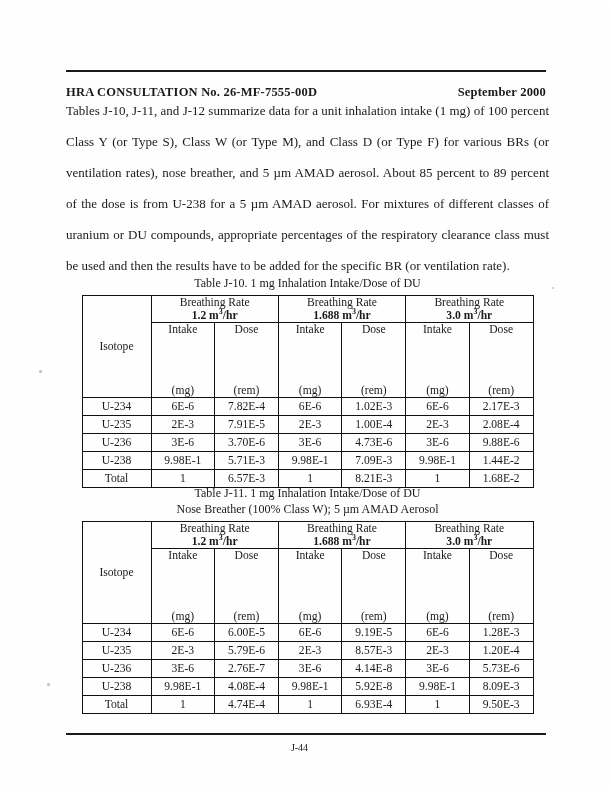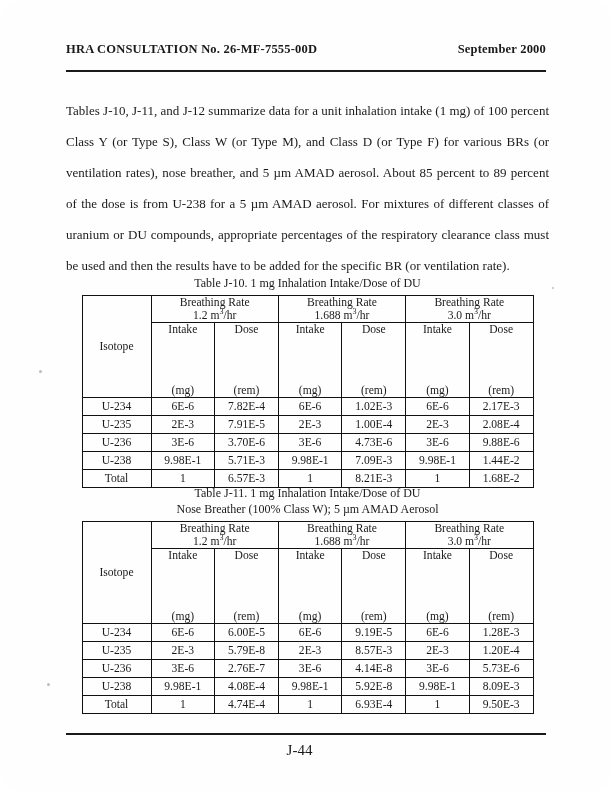--- a/index.html
+++ b/index.html
@@ -34,20 +34,21 @@
     align-items: baseline;
     font-weight: bold;
     font-size: 12.5px;
     letter-spacing: 0.2px;
   }
   .header .title {
     font-family: "Liberation Serif", serif;
   }
   .header .date {
     font-family: "Liberation Serif", serif;
+    margin-top: 43px;
   }
   .rule-top {
     position: absolute;
     left: 66px;
     top: 70px;
     width: 480px;
     height: 2px;
     background: #1a1a1a;
   }
   .rule-bottom {
@@ -98,37 +99,37 @@
     line-height: 13px;
   }
   table.data th.iso-head {
     width: 68px;
     height: 37px;
   }
   table.data th.br-head {
     height: 20px;
   }
   table.data th.br-head .l1 { display: block; font-size: 11.6px; }
-  table.data th.br-head .l2 { display: block; font-size: 11.6px; }
+  table.data th.br-head .l2 { display: block; font-size: 11.6px; font-weight: bold; }
   table.data td.sub-head {
     height: 30px;
     width: 48px;
   }
   table.data td.sub-head .l1 { display: block; }
   table.data td.sub-head .l2 { display: block; margin-top: 48px; }
   table.data td.iso { width: 68px; }
   .sup { vertical-align: super; font-size: 8px; line-height: 0; }
   
   .footer {
     position: absolute;
     left: 0;
     top: 742px;
     width: 599px;
     text-align: center;
-    font-size: 15px;
+    font-size: 10px;
   }
   .speck {
     position: absolute;
     background: #bdbdbd;
     border-radius: 50%;
   }
 </style>
 </head>
 <body>
 
@@ -287,21 +288,21 @@
         <td>6E-6</td>
         <td>6.00E-5</td>
         <td>6E-6</td>
         <td>9.19E-5</td>
         <td>6E-6</td>
         <td>1.28E-3</td>
       </tr>
       <tr>
         <td class="iso">U-235</td>
         <td>2E-3</td>
-        <td>5.79E-8</td>
+        <td>5.79E-6</td>
         <td>2E-3</td>
         <td>8.57E-3</td>
         <td>2E-3</td>
         <td>1.20E-4</td>
       </tr>
       <tr>
         <td class="iso">U-236</td>
         <td>3E-6</td>
         <td>2.76E-7</td>
         <td>3E-6</td>

